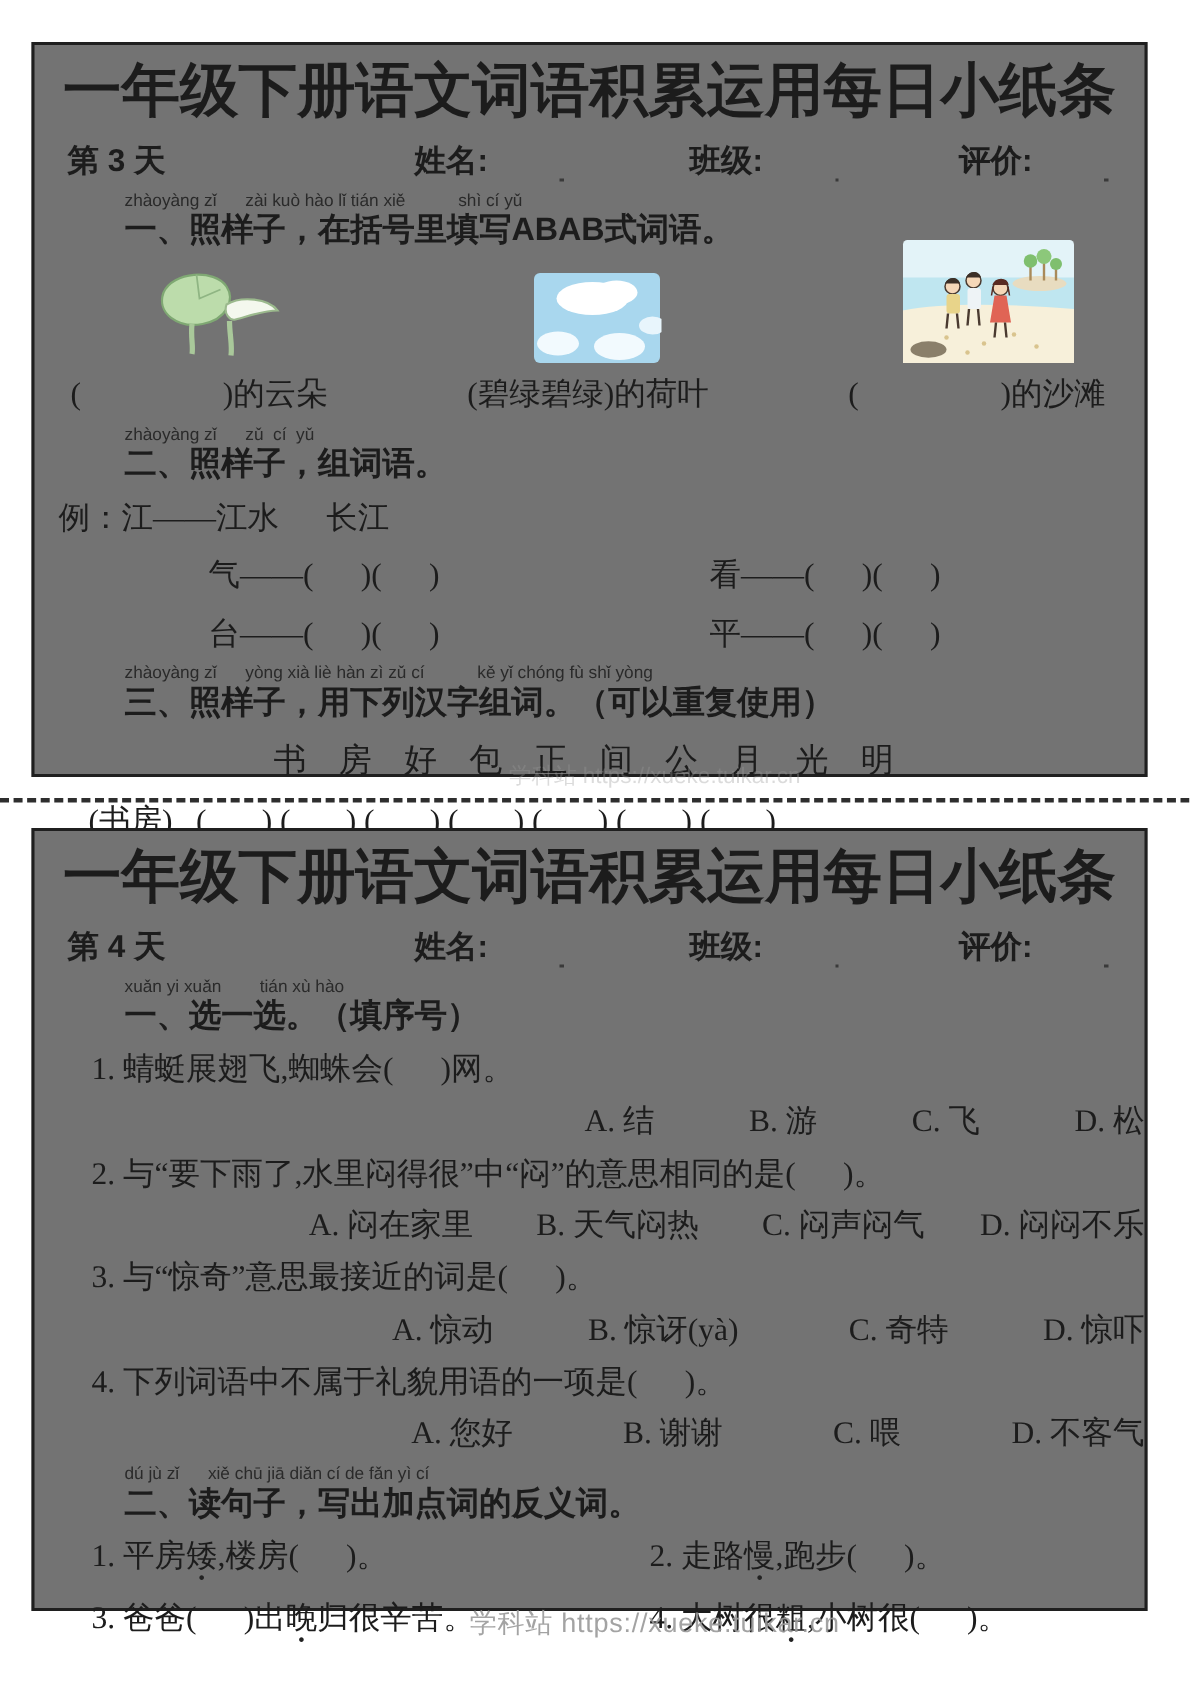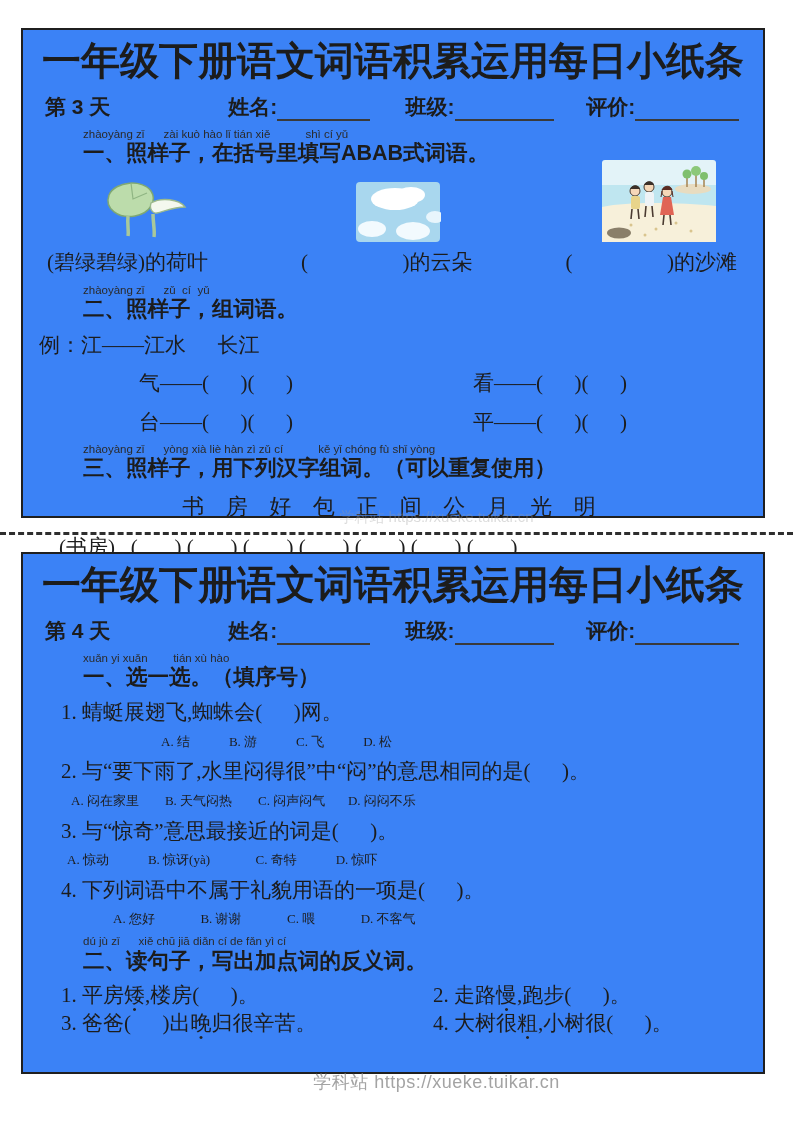--- a/index.html
+++ b/index.html
@@ -1,21 +1,21 @@
 <!DOCTYPE html>
 <html><head>
 <meta charset="utf-8">
 <style>
   html,body{margin:0;padding:0;background:#fff;}
   body{width:793px;height:1122px;position:relative;font-family:"Liberation Sans",sans-serif;color:#1c1c1c;overflow:hidden;}
-  .box{position:absolute;left:21px;width:744px;border:2.5px solid #1f1f1f;background:#3b82f6;box-sizing:border-box;}
+  .box{position:absolute;left:21px;width:744px;border:2.5px solid #1f1f1f;background:#737373;box-sizing:border-box;}
   #box-day3{top:28px;height:490px;}
   #box-day4{top:552px;height:522px;}
   .sheet-title{margin:10px 6px 0 6px;text-align:center;font-size:39px;font-weight:900;letter-spacing:0px;line-height:1.1;white-space:nowrap;}
-  .info-row{display:flex;align-items:flex-end;margin:10px 24px 0 22px;font-size:21px;font-weight:700;white-space:pre;}
+  .info-row{display:flex;align-items:flex-end;margin:10px 24px 0 22px;font-size:21px;font-weight:700;white-space:pre;gap:48px;}
   .info-row .day{margin-right:118px;}
   .fline{display:inline-block;border-bottom:2px solid #3a3a3a;height:20px;}
   .fline.w1{width:96px;margin-right:36px;}
   .fline.w2{width:104px;margin-right:32px;}
   .fline.w3{width:108px;}
   .qheader{margin:8px 0 0 16px;}
   .pinyin{font-size:11.5px;color:#2a2a2a;margin-left:44px;white-space:pre-wrap;line-height:1;}
   .qtitle{font-size:21.5px;font-weight:800;line-height:1.25;white-space:pre-wrap;margin-left:44px;}
   .serif{font-family:"Liberation Serif",serif;}
   .imgrow{display:flex;align-items:flex-end;margin:4px 46px 0 72px;justify-content:space-between;height:72px;}
@@ -24,26 +24,26 @@
   .pairrow{display:flex;margin:11px 0 0 16px;font-size:21px;white-space:pre-wrap;line-height:1.3;}
   .pairrow .c1{margin-left:100px;width:248px;}
   .pairrow .c2{margin-left:86px;}
   .charsrow{margin:10px 0 0 0;text-align:center;font-size:22px;letter-spacing:8px;white-space:pre-wrap;}
   .bigansrow{margin:12px 0 0 36px;font-size:21px;white-space:pre-wrap;line-height:1.3;}
   .divider{position:absolute;top:532px;left:0;width:793px;border-top:3px dashed #2e2e2e;}
   .watermark{position:absolute;left:0;width:793px;text-align:center;color:#9a9a9a;margin-left:40px;}
   .watermark.mid{top:508px;font-size:15px;opacity:0.35;}
   .watermark.foot{top:1070px;font-size:18px;opacity:0.9;letter-spacing:0.5px;}
   .item-text{margin:8px 0 0 38px;font-size:21px;white-space:pre-wrap;line-height:1.3;}
-  .item-options{margin:7px 0 7px 0;font-size:13px;white-space:pre-wrap;line-height:1.3;}
+  .item-options{margin:7px 0 7px 0;font-size:21px;white-space:pre-wrap;line-height:1.3;text-align:right;}
   .opt-1{margin-left:138px;}
   .opt-2{margin-left:48px;}
   .opt-3{margin-left:44px;}
   .opt-4{margin-left:90px;}
-  .antonym-grid{display:grid;grid-template-columns:372px 1fr;margin:8px 0 0 38px;font-size:21px;white-space:pre-wrap;line-height:1.3;}
+  .antonym-grid{display:grid;grid-template-columns:372px 1fr;margin:8px 0 0 38px;row-gap:14px;font-size:21px;white-space:pre-wrap;line-height:1.3;}
   .dotted{position:relative;display:inline-block;}
   .dotted::after{content:"•";position:absolute;left:50%;transform:translateX(-50%);bottom:-0.52em;font-size:13px;line-height:1;color:#222;}
   svg{display:block;}
 </style>
 </head>
 <body>
 
 <section class="box" id="box-day3">
   <h1 class="sheet-title">一年级下册语文词语积累运用每日小纸条</h1>
 
@@ -99,22 +99,22 @@
       <path d="M63 56 L62 66 M69 56 L70 66" stroke="#4a3a30" stroke-width="1.6"></path>
       <circle cx="30" cy="66" r="1.5" fill="#d9c48e"></circle>
         <circle cx="55" cy="70" r="1.5" fill="#d9c48e"></circle>
       <circle cx="75" cy="64" r="1.5" fill="#d9c48e"></circle>
         <circle cx="90" cy="72" r="1.5" fill="#d9c48e"></circle>
       <circle cx="44" cy="76" r="1.5" fill="#d9c48e"></circle>
     </svg>
   </div>
 
   <div class="ansrow serif">
+    <span>(                  )的云朵</span>
     <span>(碧绿碧绿)的荷叶</span>
-    <span>(                  )的云朵</span>
     <span>(                  )的沙滩</span>
   </div>
 
   <div class="qheader">
     <div class="pinyin">zhàoyàng zǐ      zǔ  cí  yǔ</div>
     <div class="qtitle">二、照样子，组词语。</div>
   </div>
 
   <div class="exrow serif">例：江——江水      长江</div>
 

